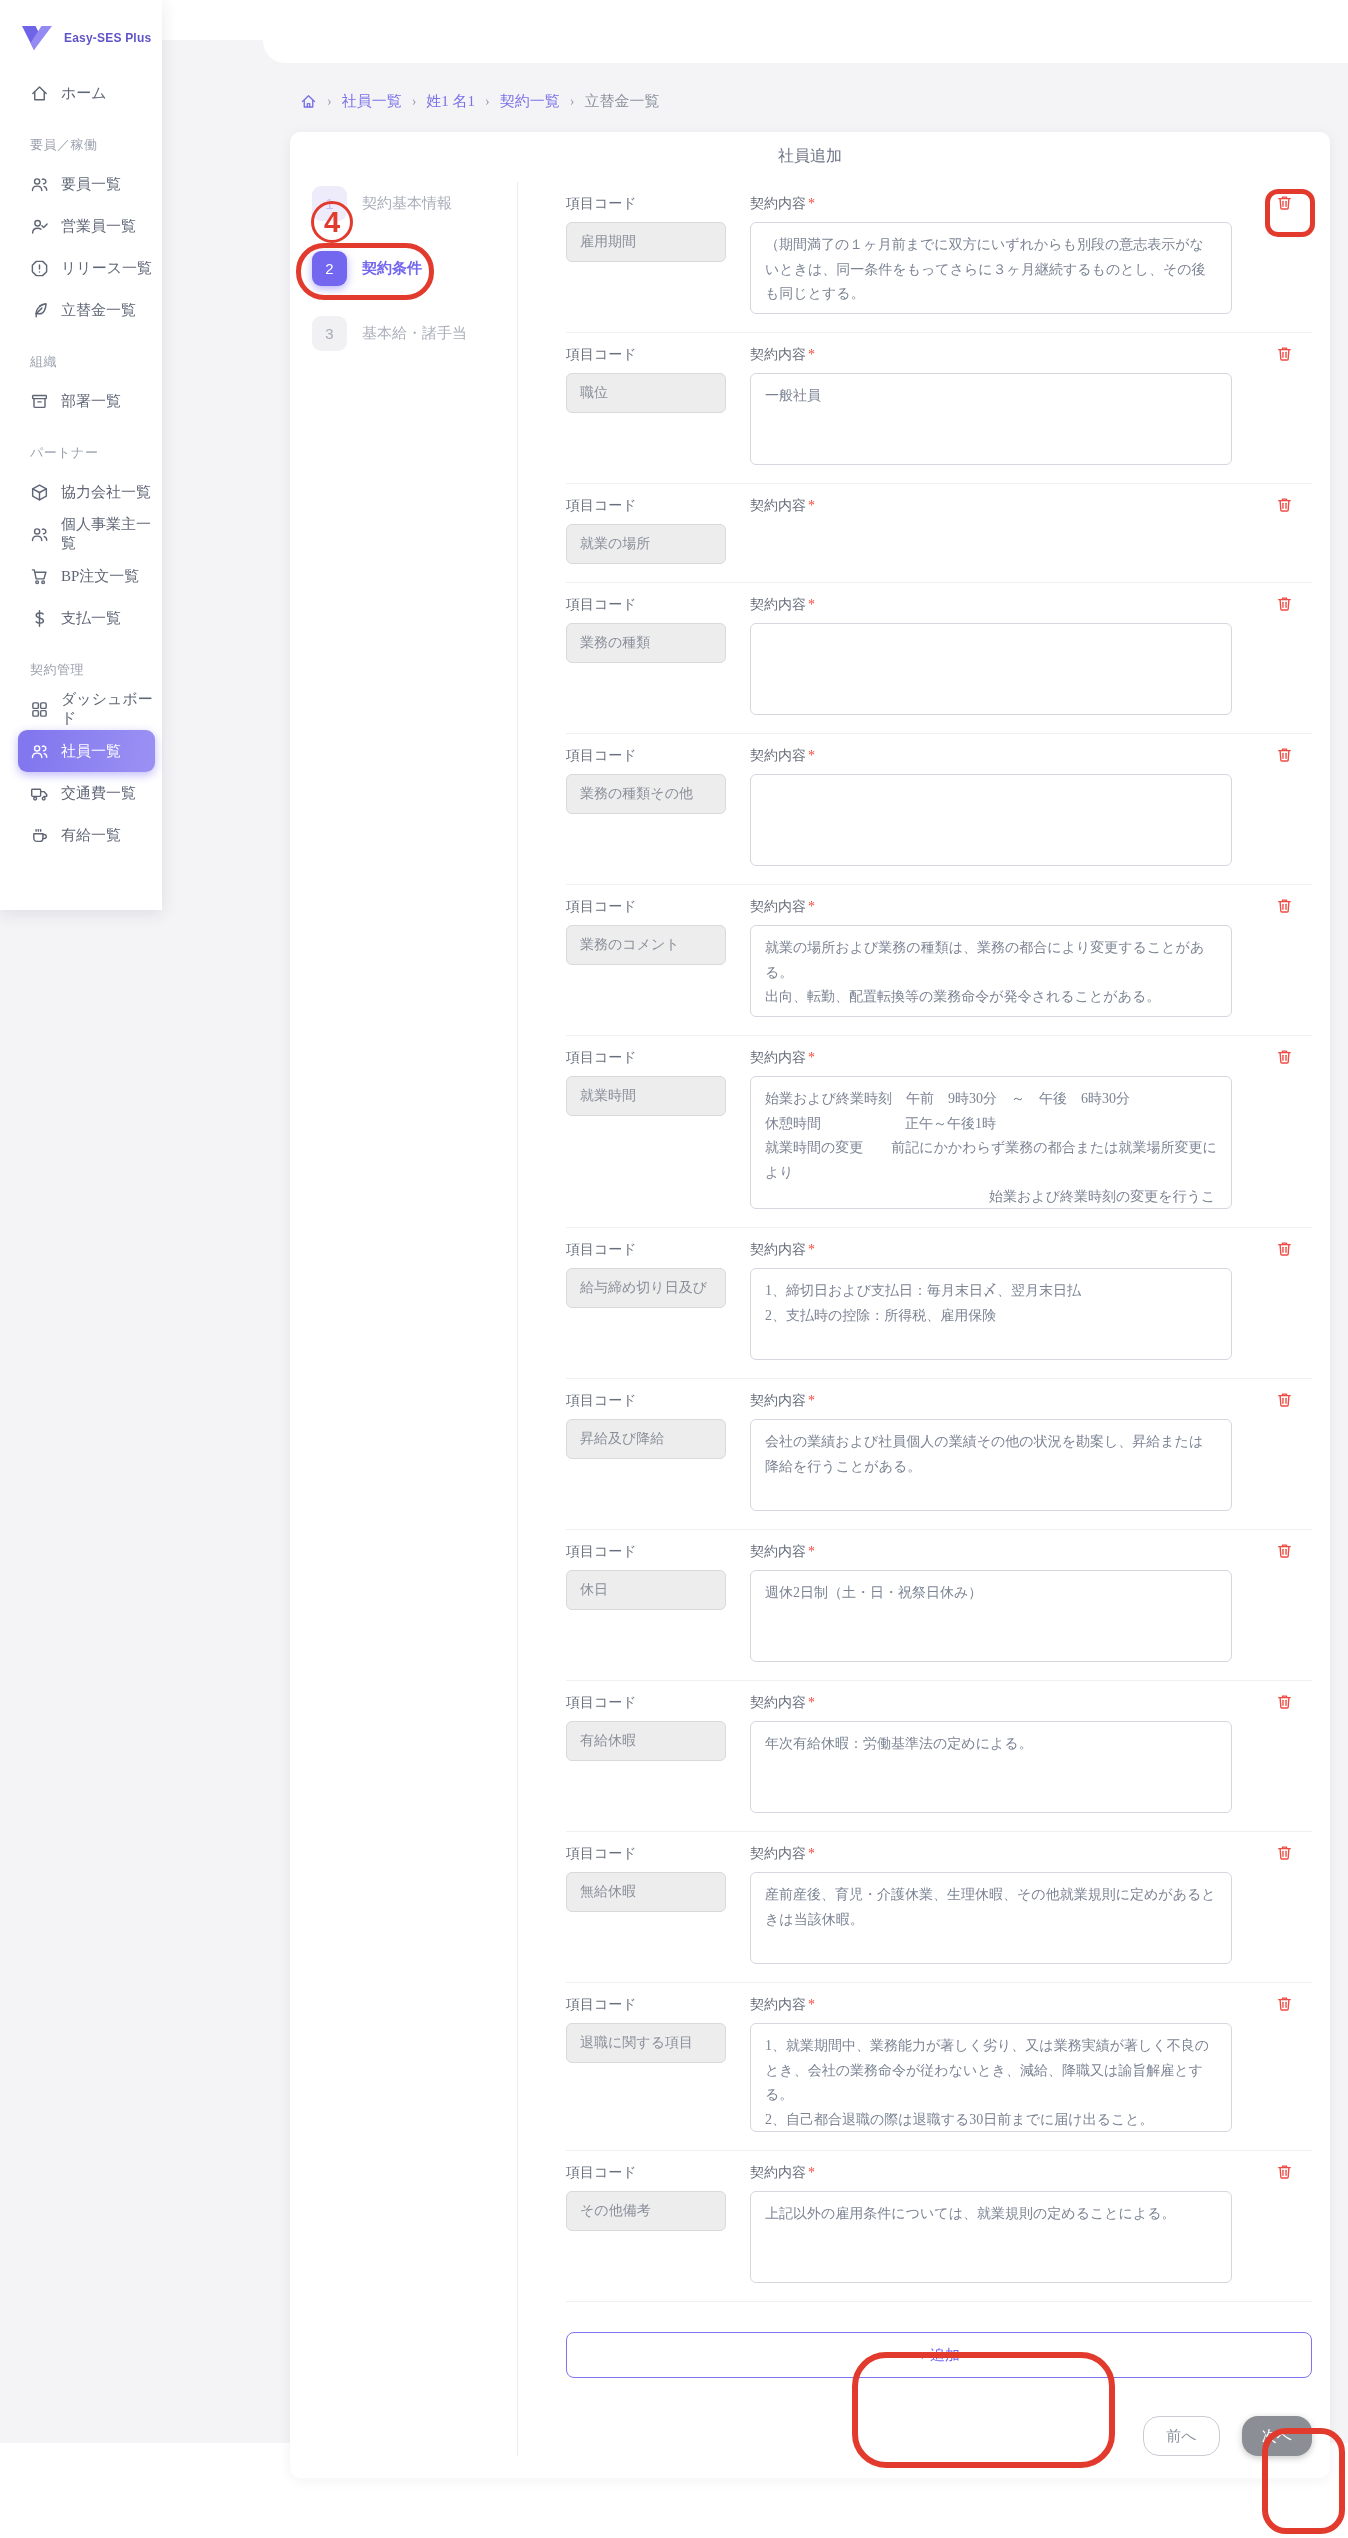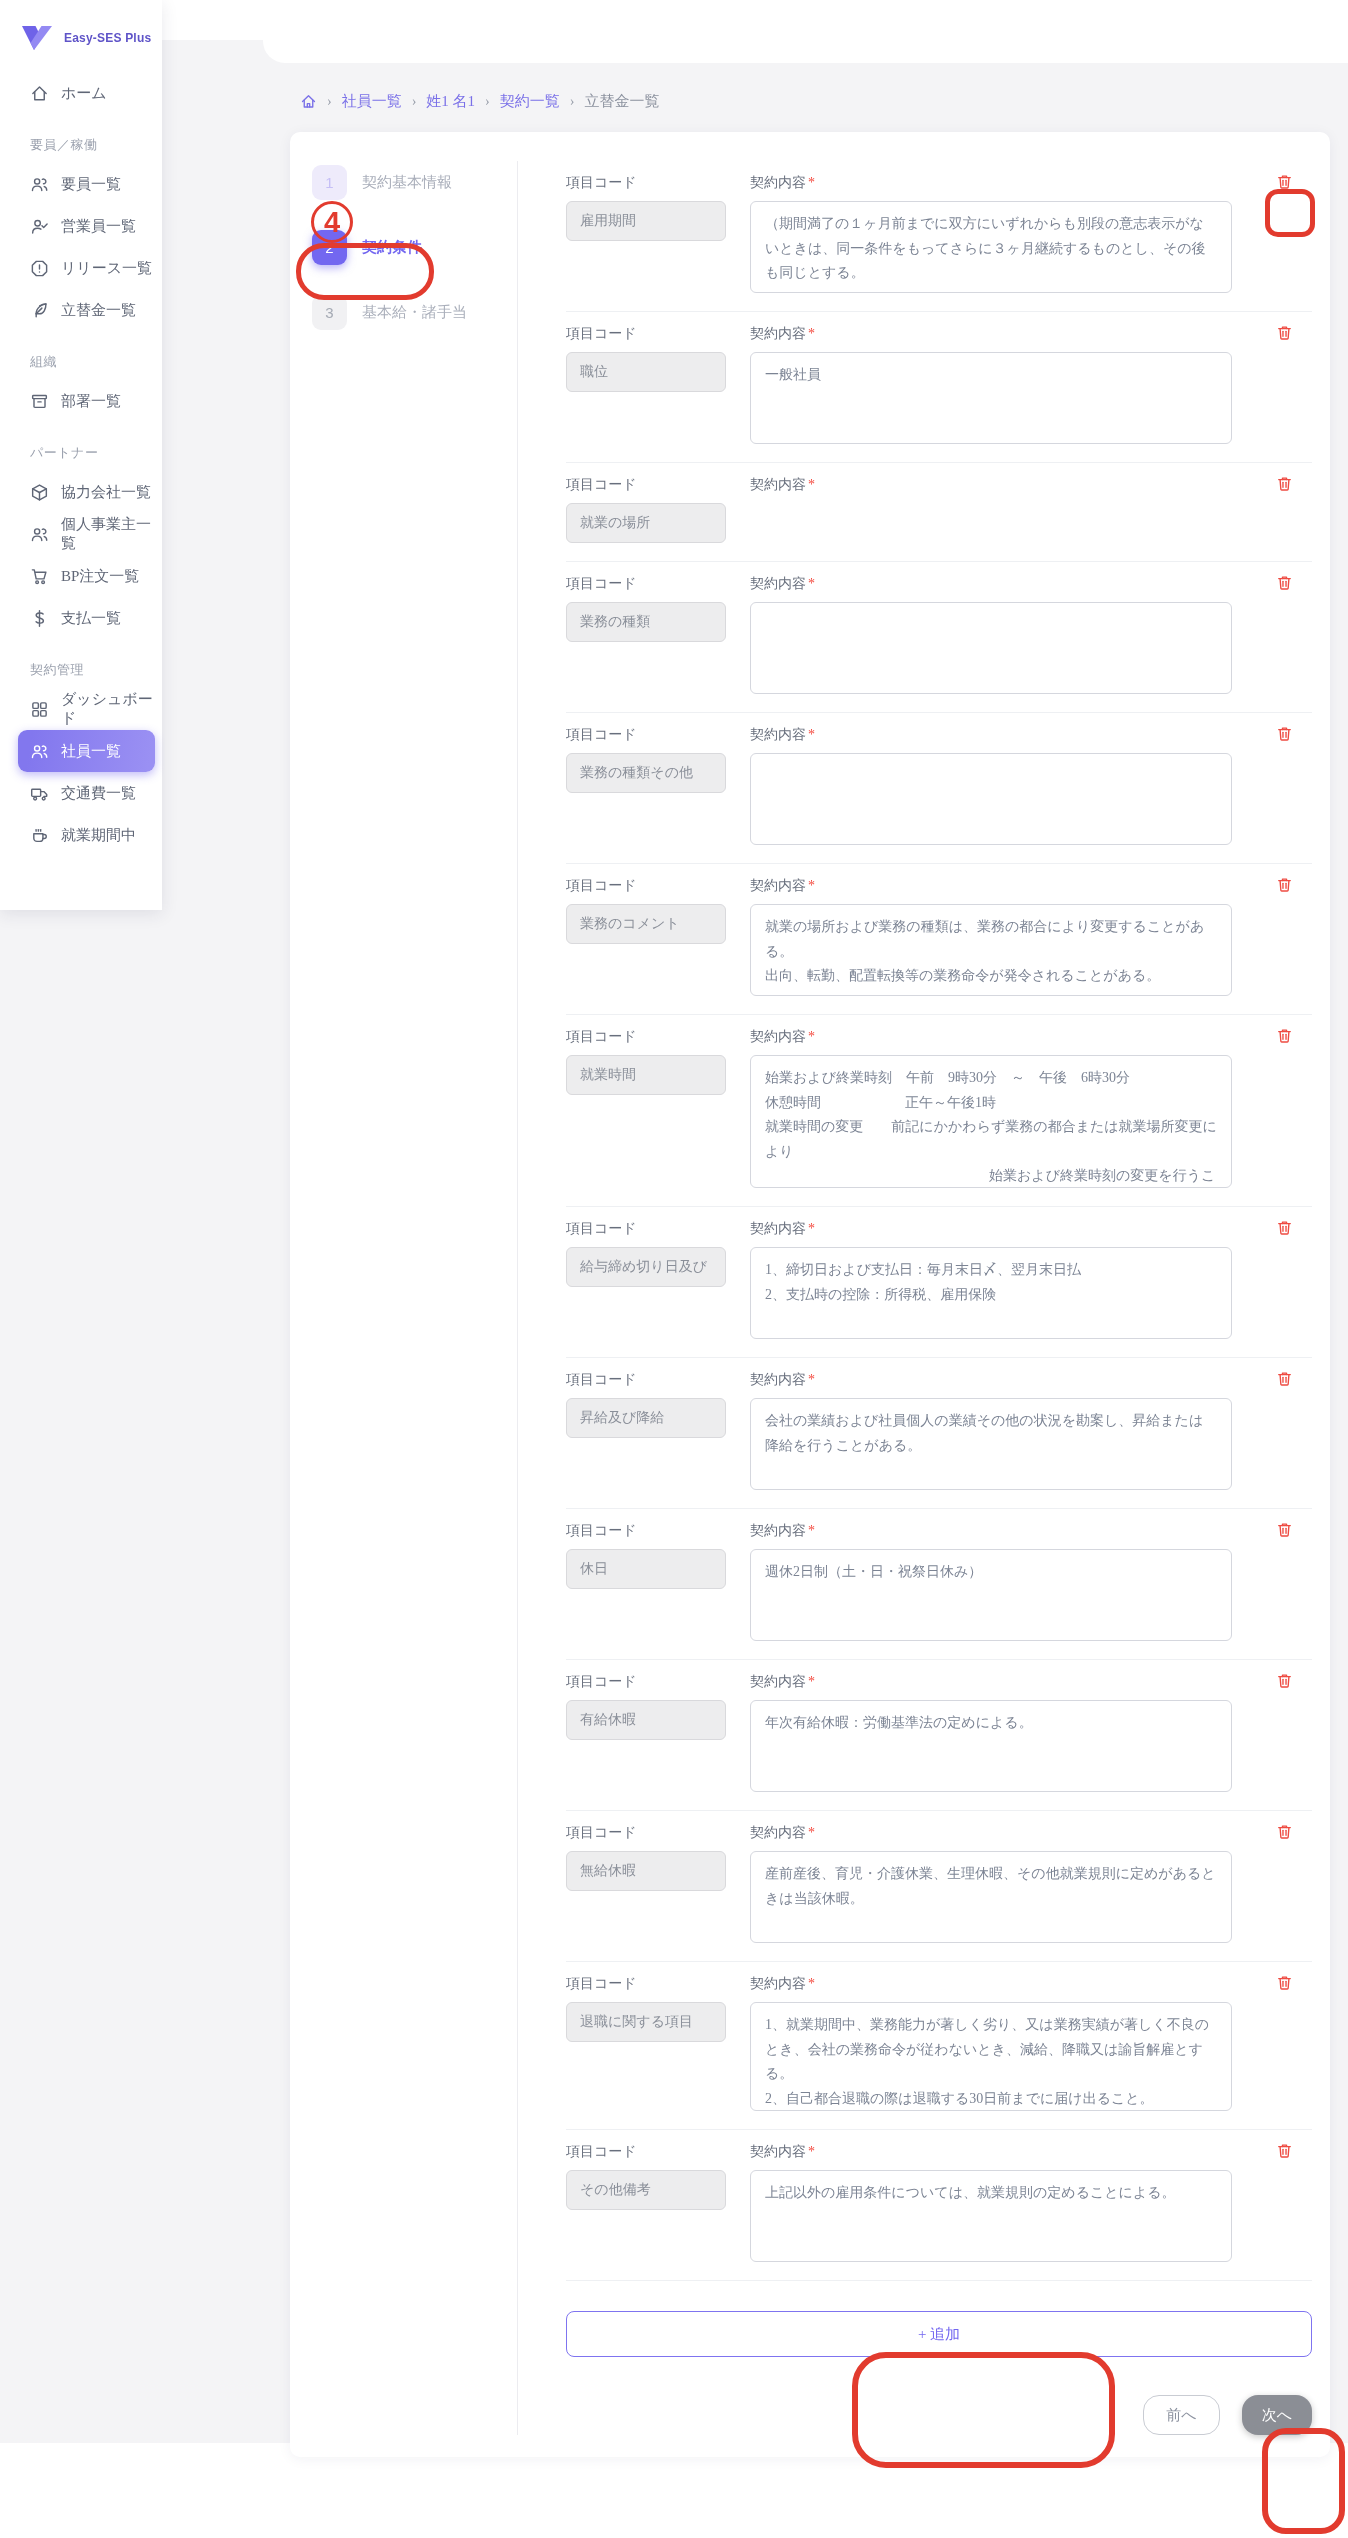--- a/index.html
+++ b/index.html
@@ -212,21 +212,21 @@
         <span>交通費一覧</span>
       </div>
       <div class="side-item">
         <span style="line-height: 0;"><svg width="19" height="19" viewBox="0 0 20 20" fill="none" stroke="currentColor" stroke-width="1.5" stroke-linecap="round" stroke-linejoin="round">
             <path d="M4 8.2h9.6v4.6a3.4 3.4 0 0 1-3.4 3.4H7.4A3.4 3.4 0 0 1 4 12.8Z"></path>
             <path d="M13.6 9h1.4a2.1 2.1 0 0 1 0 4.2h-1.4"></path>
             <line x1="6.4" y1="5.4" x2="6.4" y2="3.8"></line>
             <line x1="8.8" y1="5.4" x2="8.8" y2="3.8"></line>
             <line x1="11.2" y1="5.4" x2="11.2" y2="3.8"></line>
           </svg></span>
-        <span>就業期間中</span>
+        <span>有給一覧</span>
       </div>
     </nav>
 </aside>
 
 <nav class="breadcrumb" id="breadcrumb">
     <span style="line-height: 0;"><svg width="17" height="17" viewBox="0 0 20 20" fill="none" stroke="#7a70e8" stroke-width="1.6" stroke-linecap="round" stroke-linejoin="round">
         <path d="M3 10 L10 3.2 17 10"></path>
         <path d="M5 8.4 V16.5 H15 V8.4"></path>
         <path d="M8.6 16.5v-4h2.8v4"></path>
       </svg></span>
@@ -234,20 +234,21 @@
     <span class="crumb">社員一覧</span>
     <span class="crumb-sep">›</span>
     <span class="crumb">姓1 名1</span>
     <span class="crumb-sep">›</span>
     <span class="crumb">契約一覧</span>
     <span class="crumb-sep">›</span>
     <span class="crumb current">立替金一覧</span>
   </nav>
 
 <section class="card">
+  <div class="card-title">社員追加</div>
   <div class="card-body">
     <div class="steps" id="steps">
         <div class="step prev">
           <div class="step-badge sans">1</div>
           <div class="step-label">契約基本情報</div>
         </div>
         <div class="step active">
           <div class="step-badge sans">2</div>
           <div class="step-label">契約条件</div>
         </div>

